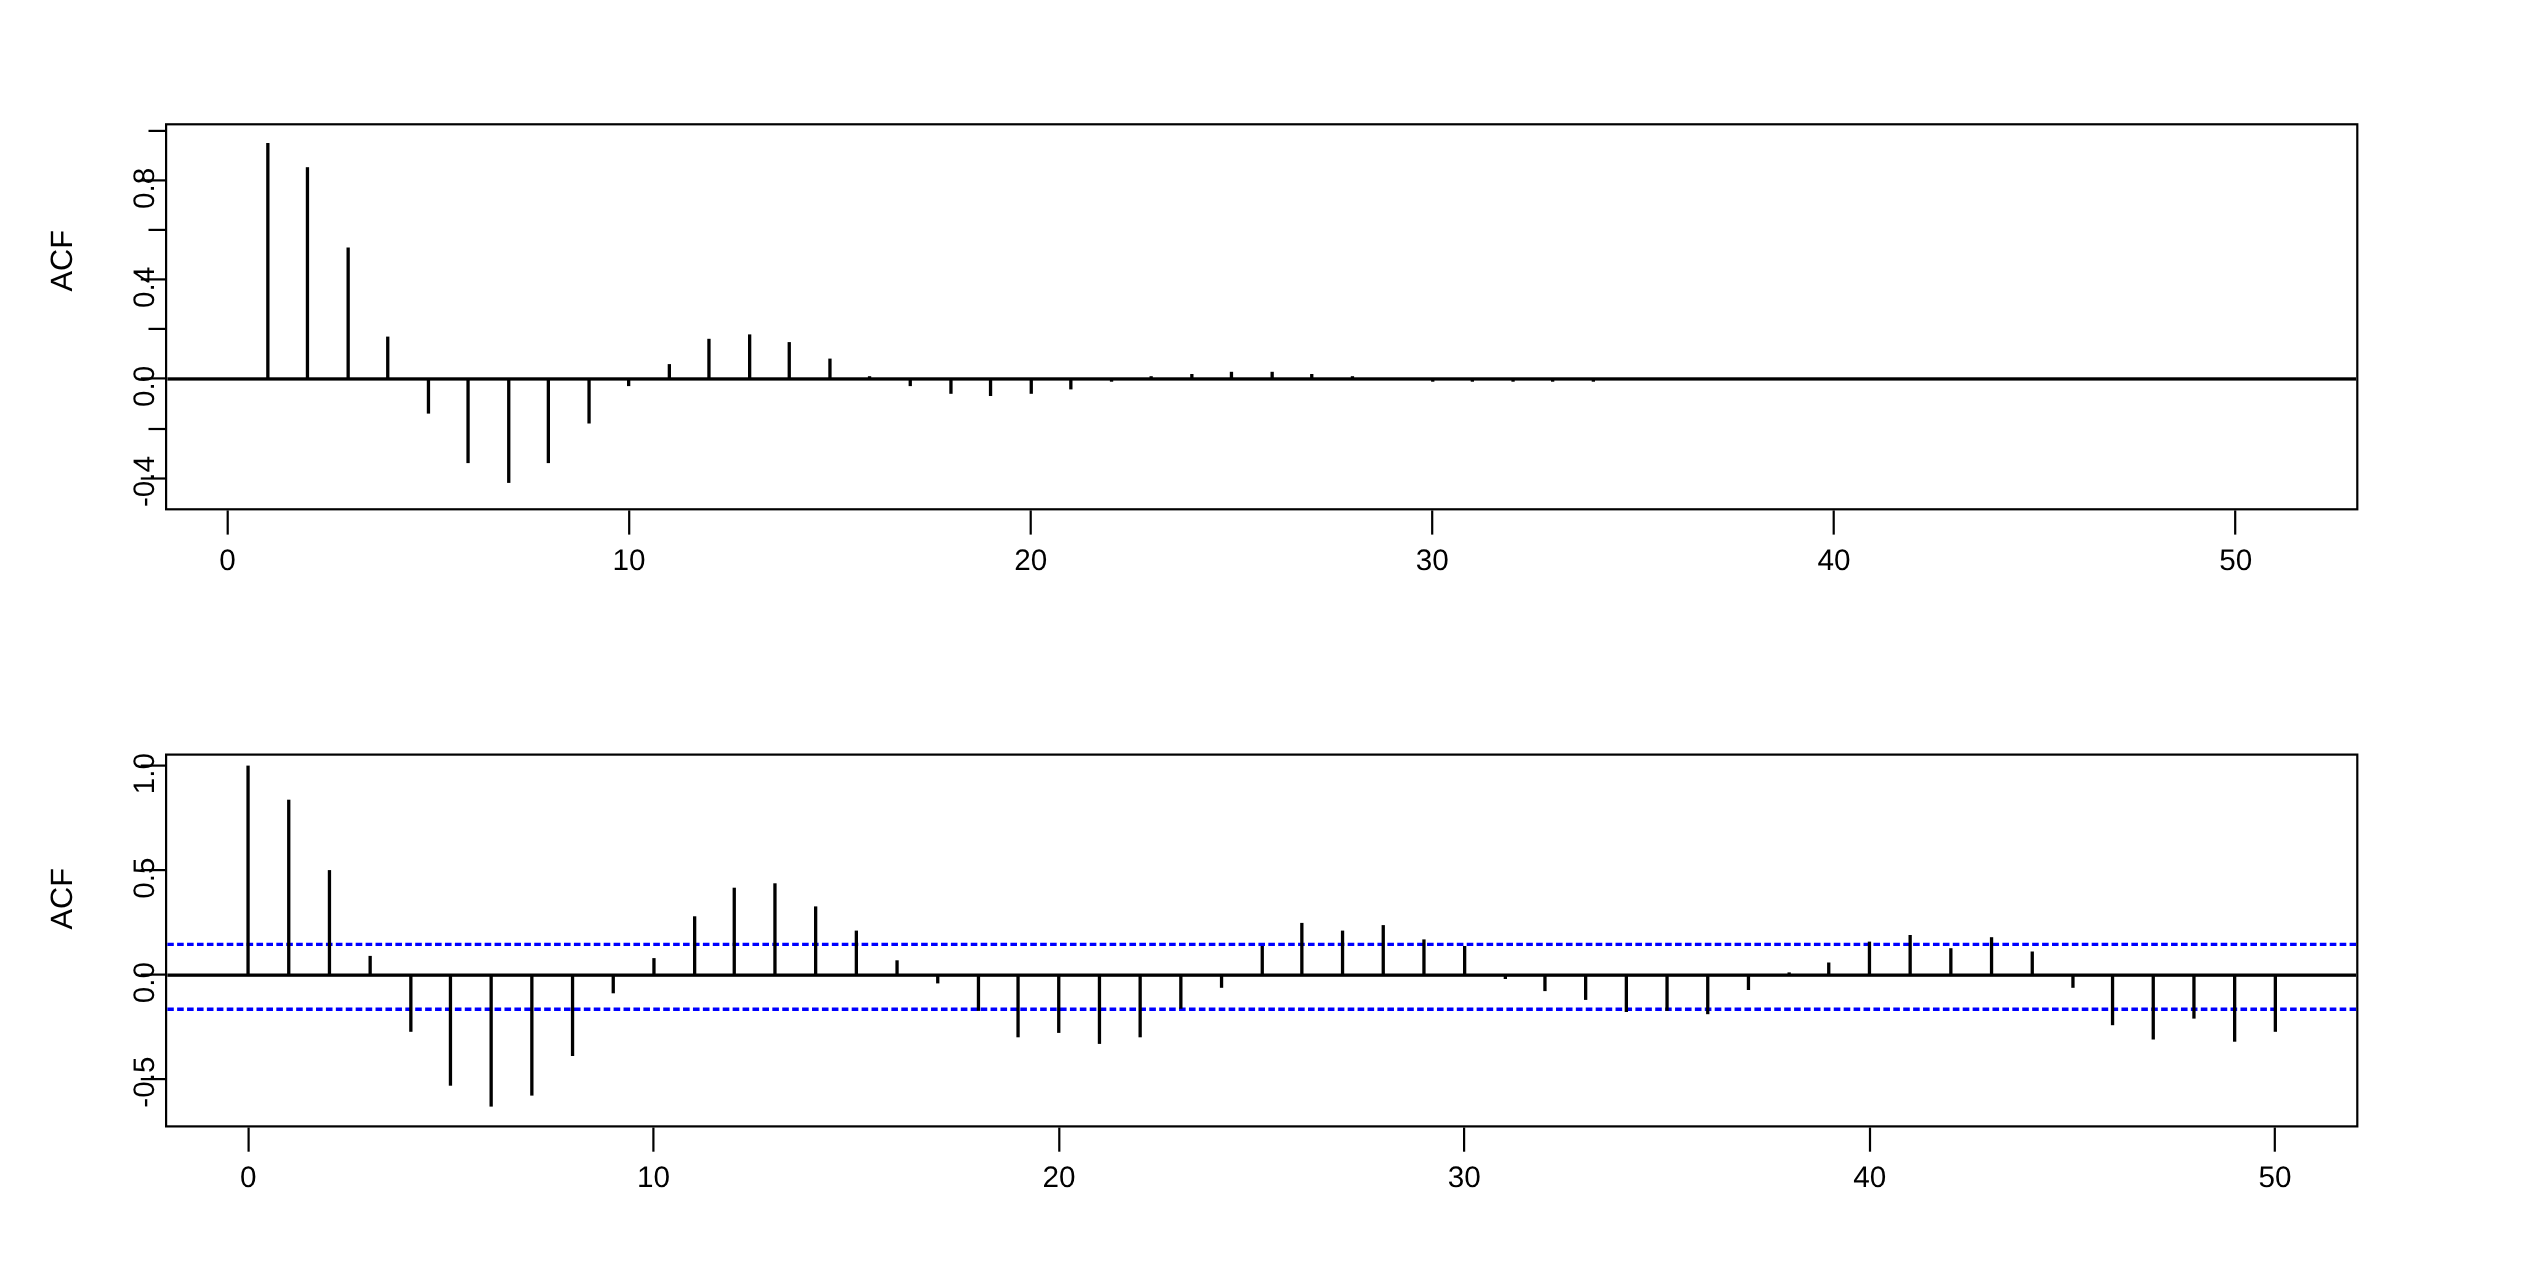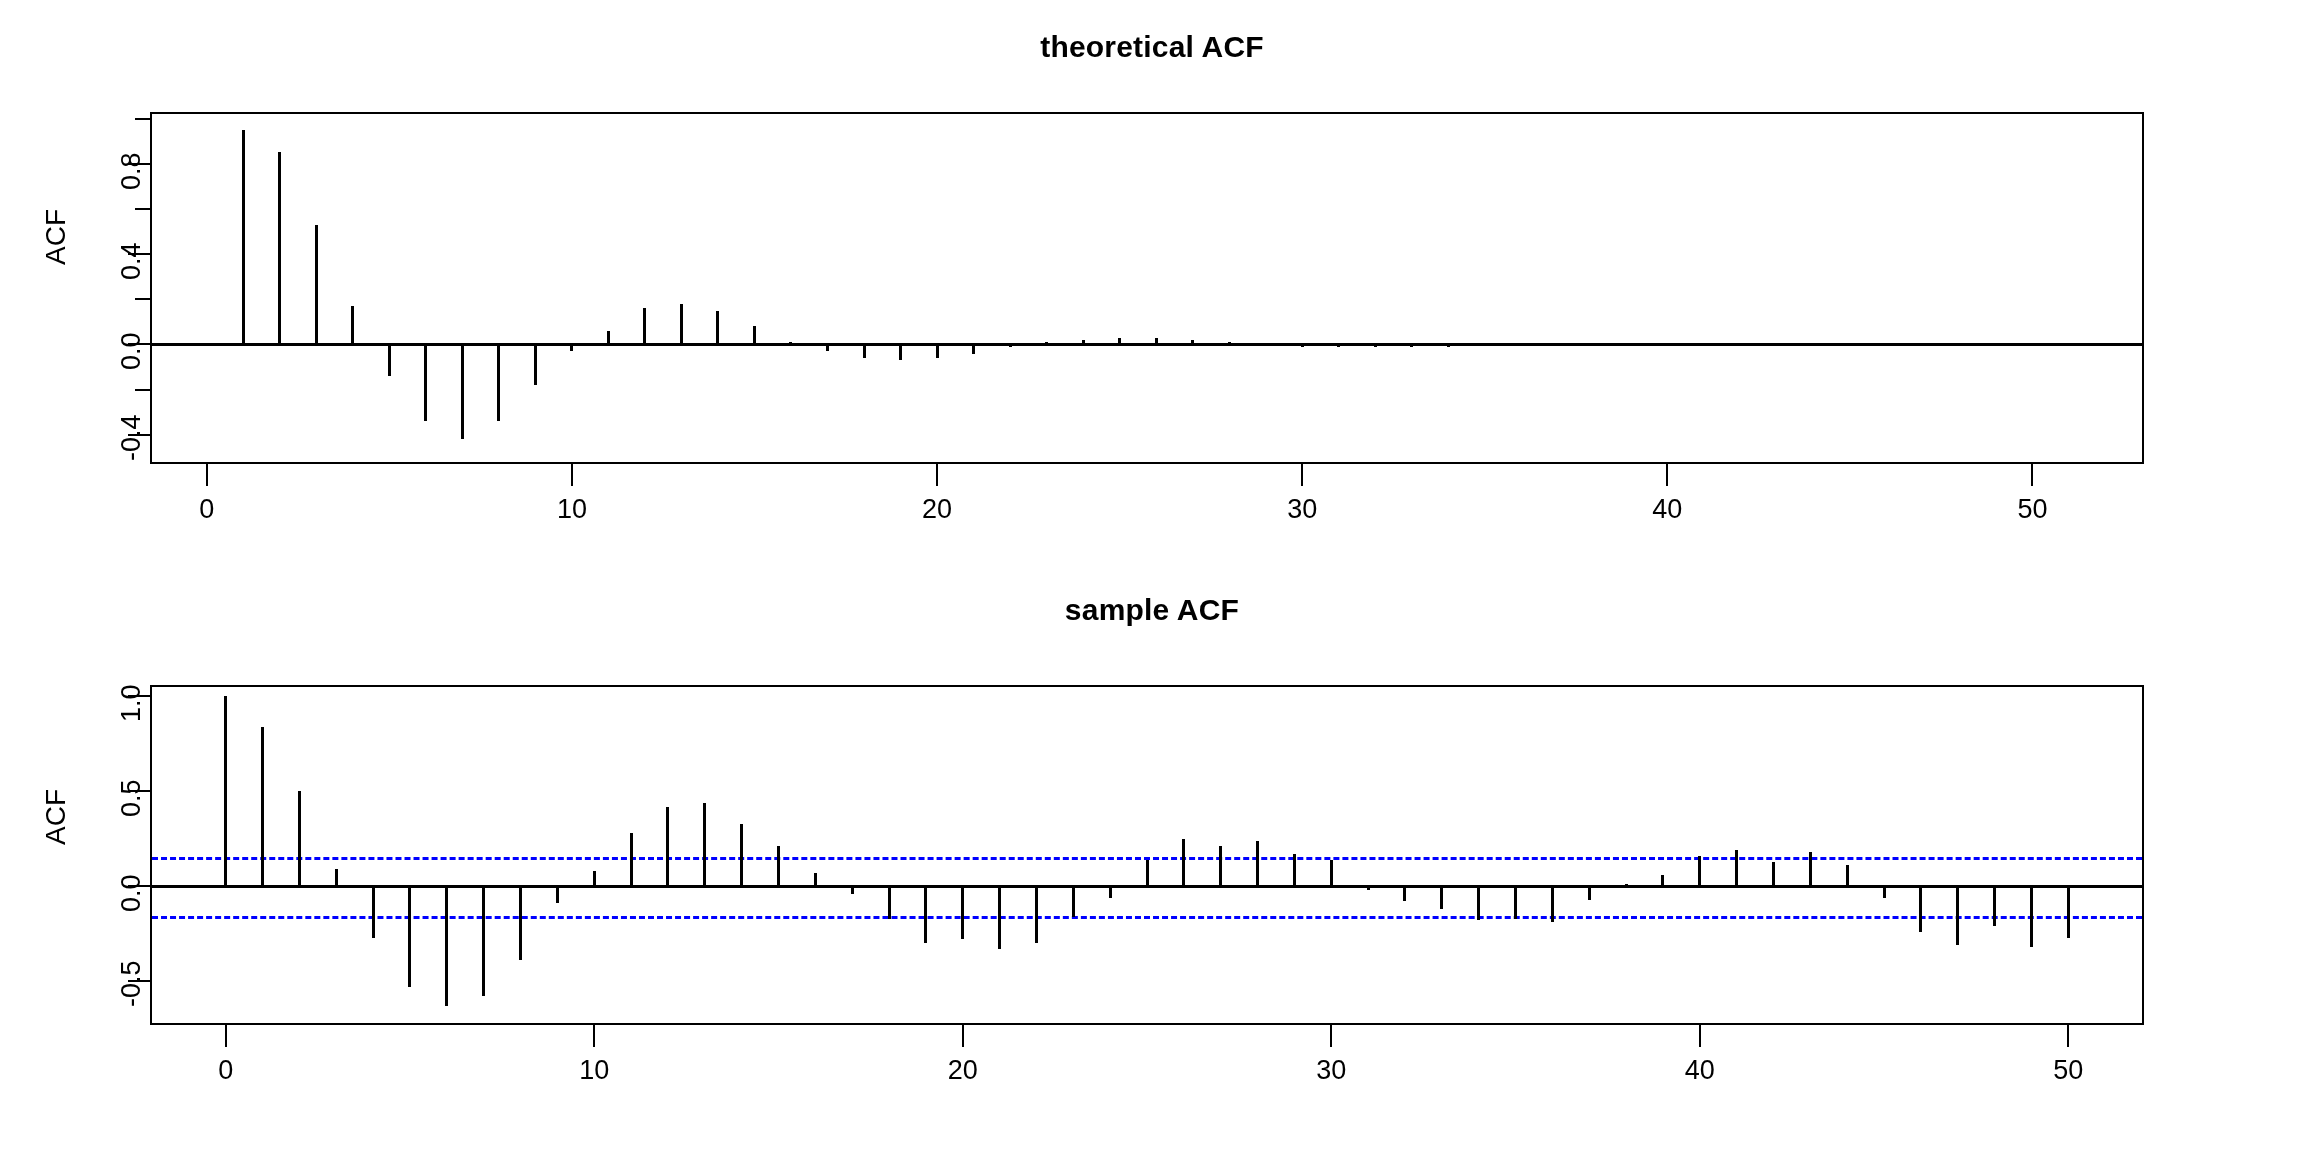--- a/index.html
+++ b/index.html
@@ -31,21 +31,20 @@
   .xlabel-txt{
     position:absolute;font-size:27px;color:#000;text-align:center;white-space:nowrap;
   }
 </style>
 </head>
 <body>
 
 <div id="root">
 
   <div class="panel" id="panel0" style="left:0;top:0;width:2304px;height:560px;">
-    <div class="panel-title" style="left:0;top:30px;">theoretical ACF</div>
 
     <div class="axis-title" style="left:40px;top:265px;">ACF</div>
 
     <div id="p0-yticklabels">
         <div class="ylabel-txt" style="left: 116px; top: 189.714px;">0.8</div>
         <div class="ylabel-txt" style="left: 116px; top: 280.104px;">0.4</div>
         <div class="ylabel-txt" style="left: 116px; top: 370.494px;">0.0</div>
         <div class="ylabel-txt" style="left: 116px; top: 460.883px;">-0.4</div>
       </div>
     <div id="p0-yticks">
@@ -129,21 +128,20 @@
         <div class="xlabel-txt" style="left: 166.771px; top: 494px; width: 80px;">0</div>
         <div class="xlabel-txt" style="left: 531.908px; top: 494px; width: 80px;">10</div>
         <div class="xlabel-txt" style="left: 897.046px; top: 494px; width: 80px;">20</div>
         <div class="xlabel-txt" style="left: 1262.18px; top: 494px; width: 80px;">30</div>
         <div class="xlabel-txt" style="left: 1627.32px; top: 494px; width: 80px;">40</div>
         <div class="xlabel-txt" style="left: 1992.46px; top: 494px; width: 80px;">50</div>
       </div>
   </div>
 
   <div class="panel" id="panel1" style="left:0;top:560px;width:2304px;height:592px;">
-    <div class="panel-title" style="left:0;top:33px;">sample ACF</div>
 
     <div class="axis-title" style="left:40px;top:285px;">ACF</div>
 
     <div id="p1-yticklabels">
         <div class="ylabel-txt" style="left: 116px; top: 162.492px;">1.0</div>
         <div class="ylabel-txt" style="left: 116px; top: 257.407px;">0.5</div>
         <div class="ylabel-txt" style="left: 116px; top: 352.322px;">0.0</div>
         <div class="ylabel-txt" style="left: 116px; top: 447.237px;">-0.5</div>
       </div>
     <div id="p1-yticks">

